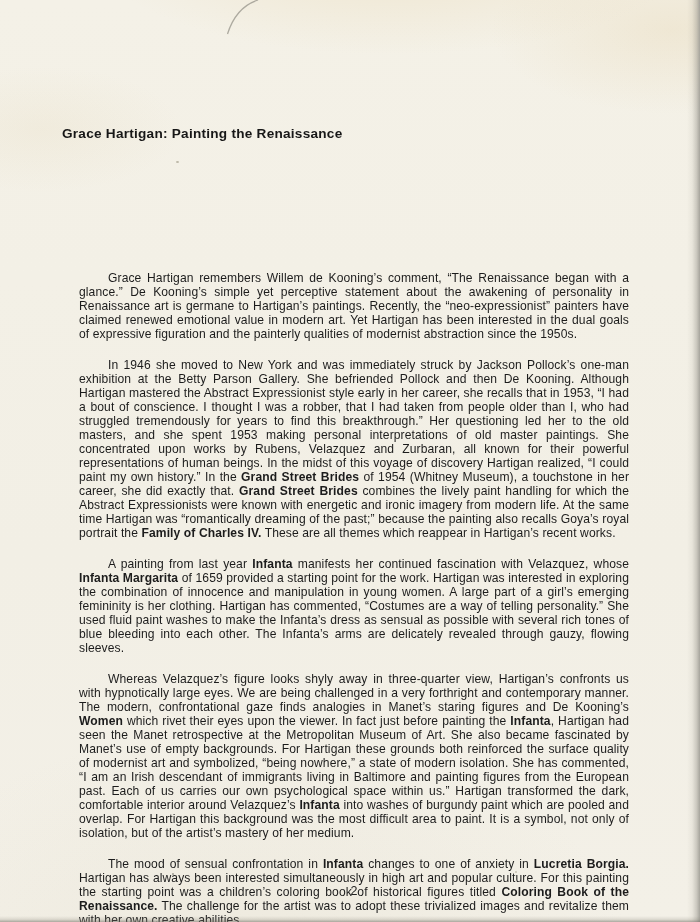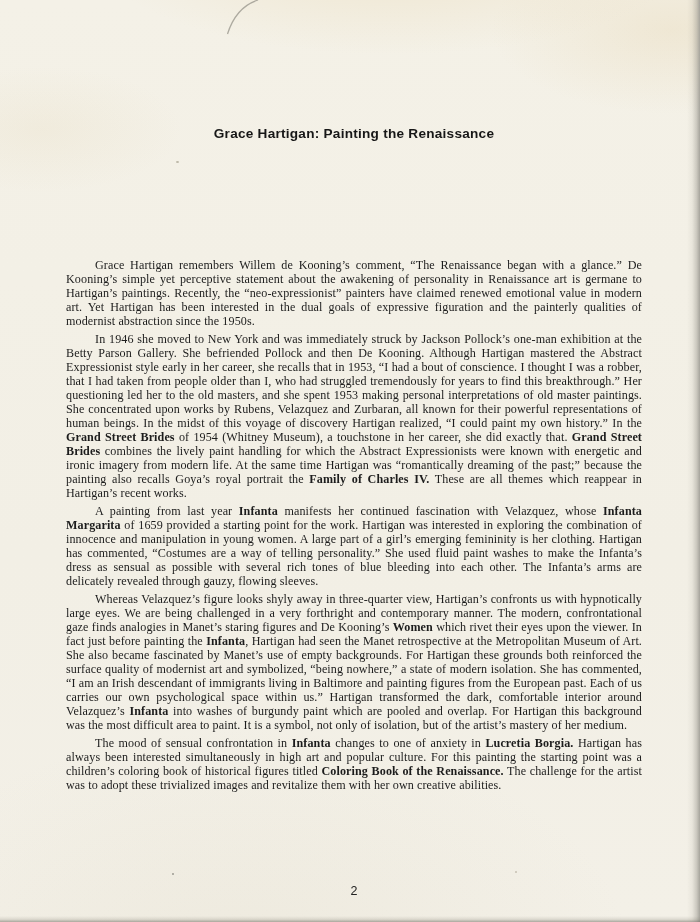--- a/index.html
+++ b/index.html
@@ -13,31 +13,31 @@
     position:relative;width:700px;height:922px;overflow:hidden;
     background:
       radial-gradient(ellipse 430px 150px at 56% -50px, rgba(221,193,134,0.26), rgba(221,193,134,0) 70%),
       radial-gradient(ellipse 260px 120px at 96% 30px, rgba(219,192,136,0.20), rgba(219,192,136,0) 70%),
       radial-gradient(ellipse 200px 90px at 6% 14%, rgba(216,196,150,0.12), rgba(216,196,150,0) 70%),
       radial-gradient(ellipse 540px 320px at 35% 104%, rgba(205,196,168,0.14), rgba(205,196,168,0) 72%),
       linear-gradient(#f4f1e7, #f2efe5 60%, #f3f0e7);
   }
   .title{
     position:absolute;top:126px;left:62px;width:584px;margin:0;
-    text-align:center;
+    text-align:left;
     font-size:13.6px;font-weight:bold;letter-spacing:0.25px;
     color:#171717;
   }
   .body-text{
     position:absolute;top:254px;left:62px;width:584px;
     font-size:12.1px;line-height:14px;letter-spacing:0.1px;
     text-align:justify;text-justify:inter-word;
     color:#1c1c1c;
   }
-  .body-text p{margin:4px;text-indent:29px;font-family:Liberation Serif, serif;}
+  .body-text p{margin:17px;text-indent:29px;}
   .body-text b{font-weight:bold;}
   .page-number{
     position:absolute;top:884px;left:62px;width:584px;
     text-align:center;font-size:12.5px;color:#222;
   }
   .hair{position:absolute;left:205px;top:0;pointer-events:none;}
   .speck{position:absolute;border-radius:50%;pointer-events:none;}
   .speck.s1{left:176px;top:161px;width:3px;height:2px;background:rgba(120,112,90,0.45);}
   .speck.s2{left:172px;top:873px;width:2px;height:2px;background:rgba(90,88,80,0.55);}
   .speck.s3{left:515px;top:871px;width:2px;height:2px;background:rgba(130,122,100,0.40);}

